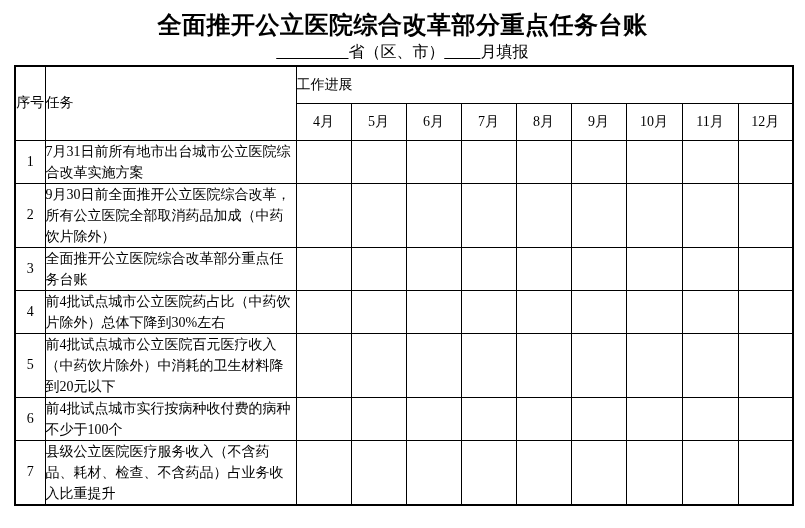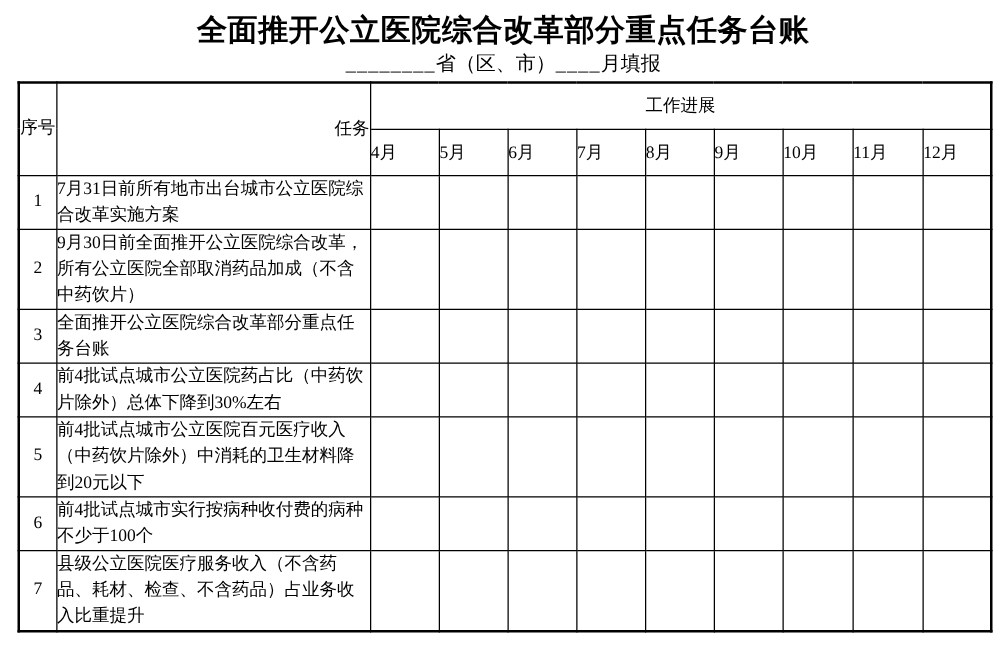--- a/index.html
+++ b/index.html
@@ -28,20 +28,21 @@
   }
   .doc-subtitle {
     text-align: center;
     font-size: 16px;
     line-height: 23px;
     margin: 0 0 2px 0;
     white-space: nowrap;
   }
   .doc-subtitle .blank {
     letter-spacing: 1px;
+    text-decoration: underline;
   }
   table.ledger {
     margin-left: 14px;
     width: 778px;
     border-collapse: collapse;
     table-layout: fixed;
     border: 2px solid #000000;
   }
   table.ledger th,
   table.ledger td {
@@ -53,29 +54,29 @@
   }
   th.h-index {
     width: 30px;
     text-align: center;
     word-break: break-all;
     line-height: 22px;
     padding: 2px 7px;
   }
   th.h-task {
     width: 251px;
-    text-align: right;
+    text-align: left;
   }
   th.h-progress {
     height: 37px;
-    text-align: center;
+    text-align: left;
   }
   tr.months-row th {
     height: 37px;
-    text-align: left;
+    text-align: center;
   }
   td.idx-cell {
     text-align: center;
     vertical-align: middle;
     font-size: 14px;
   }
   td.task-cell {
     text-align: left;
     vertical-align: middle;
     padding: 1px 3px 1px 4px;
@@ -137,21 +138,21 @@
         <td class="progress-cell"></td>
         <td class="progress-cell"></td>
         <td class="progress-cell"></td>
         <td class="progress-cell"></td>
         <td class="progress-cell"></td>
         <td class="progress-cell"></td>
         <td class="progress-cell"></td>
       </tr>
       <tr class="r3">
         <td class="idx-cell">2</td>
-        <td class="task-cell">9月30日前全面推开公立医院综合改革，所有公立医院全部取消药品加成（不含中药饮片）</td>
+        <td class="task-cell">9月30日前全面推开公立医院综合改革，所有公立医院全部取消药品加成（中药饮片除外）</td>
         <td class="progress-cell"></td>
         <td class="progress-cell"></td>
         <td class="progress-cell"></td>
         <td class="progress-cell"></td>
         <td class="progress-cell"></td>
         <td class="progress-cell"></td>
         <td class="progress-cell"></td>
         <td class="progress-cell"></td>
         <td class="progress-cell"></td>
       </tr>

